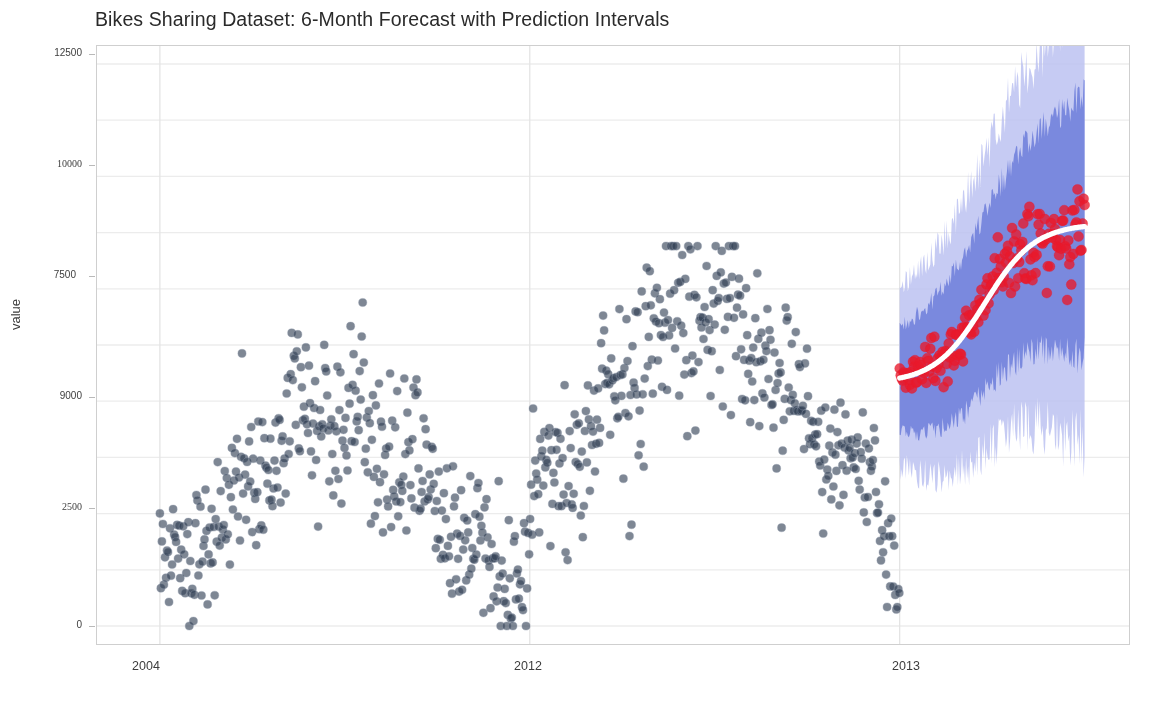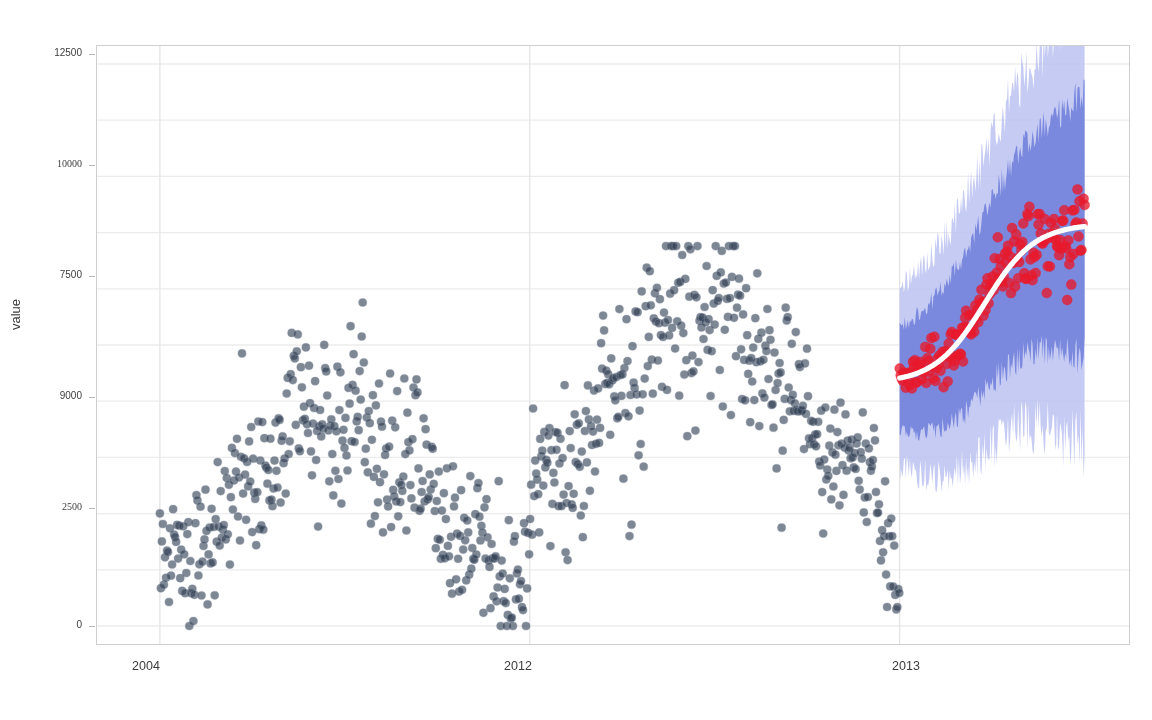--- a/index.html
+++ b/index.html
@@ -35,45 +35,46 @@
   .xtl{position:absolute;font-size:12.5px;color:#3d3d3d;white-space:nowrap;text-align:center;width:80px;top:659px;}
   #svgplot{position:absolute;left:0;top:0;}
   .pt-hist{fill:#2f3d52;fill-opacity:0.62;stroke:#8e99ab;stroke-opacity:0.55;stroke-width:0.7;}
   .pt-fc{fill:#e8192c;fill-opacity:0.78;stroke:#e8192c;stroke-opacity:0.55;stroke-width:0.6;}
 </style>
 </head>
 <body>
 
 <div id="figure">
 
+  <div id="chart-title">Bikes Sharing Dataset: 6-Month Forecast with Prediction Intervals</div>
 
   <div id="ylabel">value</div>
 
   <div class="ytick-wrap">
     <div class="ytl" style="left:22px;top:47px;">12500</div>
     <div class="ytick-mark" style="top:54px;"></div>
 
     <div class="ytl" style="left:22px;top:158px;font-family:Liberation Serif, serif;">10000</div>
     <div class="ytick-mark" style="top:165px;"></div>
 
-    <div class="ytl" style="left:22px;top:269px;">7500</div>
+    <div class="ytl" style="left:16px;top:269px;">7500</div>
     <div class="ytick-mark" style="top:276px;"></div>
 
     <div class="ytl" style="left:22px;top:390px;">9000</div>
     <div class="ytick-mark" style="top:397px;"></div>
 
     <div class="ytl" style="left:22px;top:501px;font-family:Liberation Serif, serif;">2500</div>
     <div class="ytick-mark" style="top:508px;"></div>
 
     <div class="ytl" style="left:22px;top:619px;">0</div>
     <div class="ytick-mark" style="top:626px;"></div>
   </div>
 
   <div class="xtl" style="left:106px;">2004</div>
-  <div class="xtl" style="left:478px;">2012</div>
+  <div class="xtl" style="left:488px;">2012</div>
   <div class="xtl" style="left:866px;">2013</div>
 
   <div id="plot">
     <svg id="svgplot" width="1032" height="598" viewBox="0 0 1032 598">
       <g id="grid-h">
           <line x1="0" y1="580.015037593985" x2="1032" y2="580.015037593985" stroke="#ececec" stroke-width="1.3"></line>
           <line x1="0" y1="523.812030075188" x2="1032" y2="523.812030075188" stroke="#ececec" stroke-width="1.3"></line>
           <line x1="0" y1="467.609022556391" x2="1032" y2="467.609022556391" stroke="#ececec" stroke-width="1.3"></line>
           <line x1="0" y1="411.406015037594" x2="1032" y2="411.406015037594" stroke="#ececec" stroke-width="1.3"></line>
           <line x1="0" y1="355.203007518797" x2="1032" y2="355.203007518797" stroke="#ececec" stroke-width="1.3"></line>

